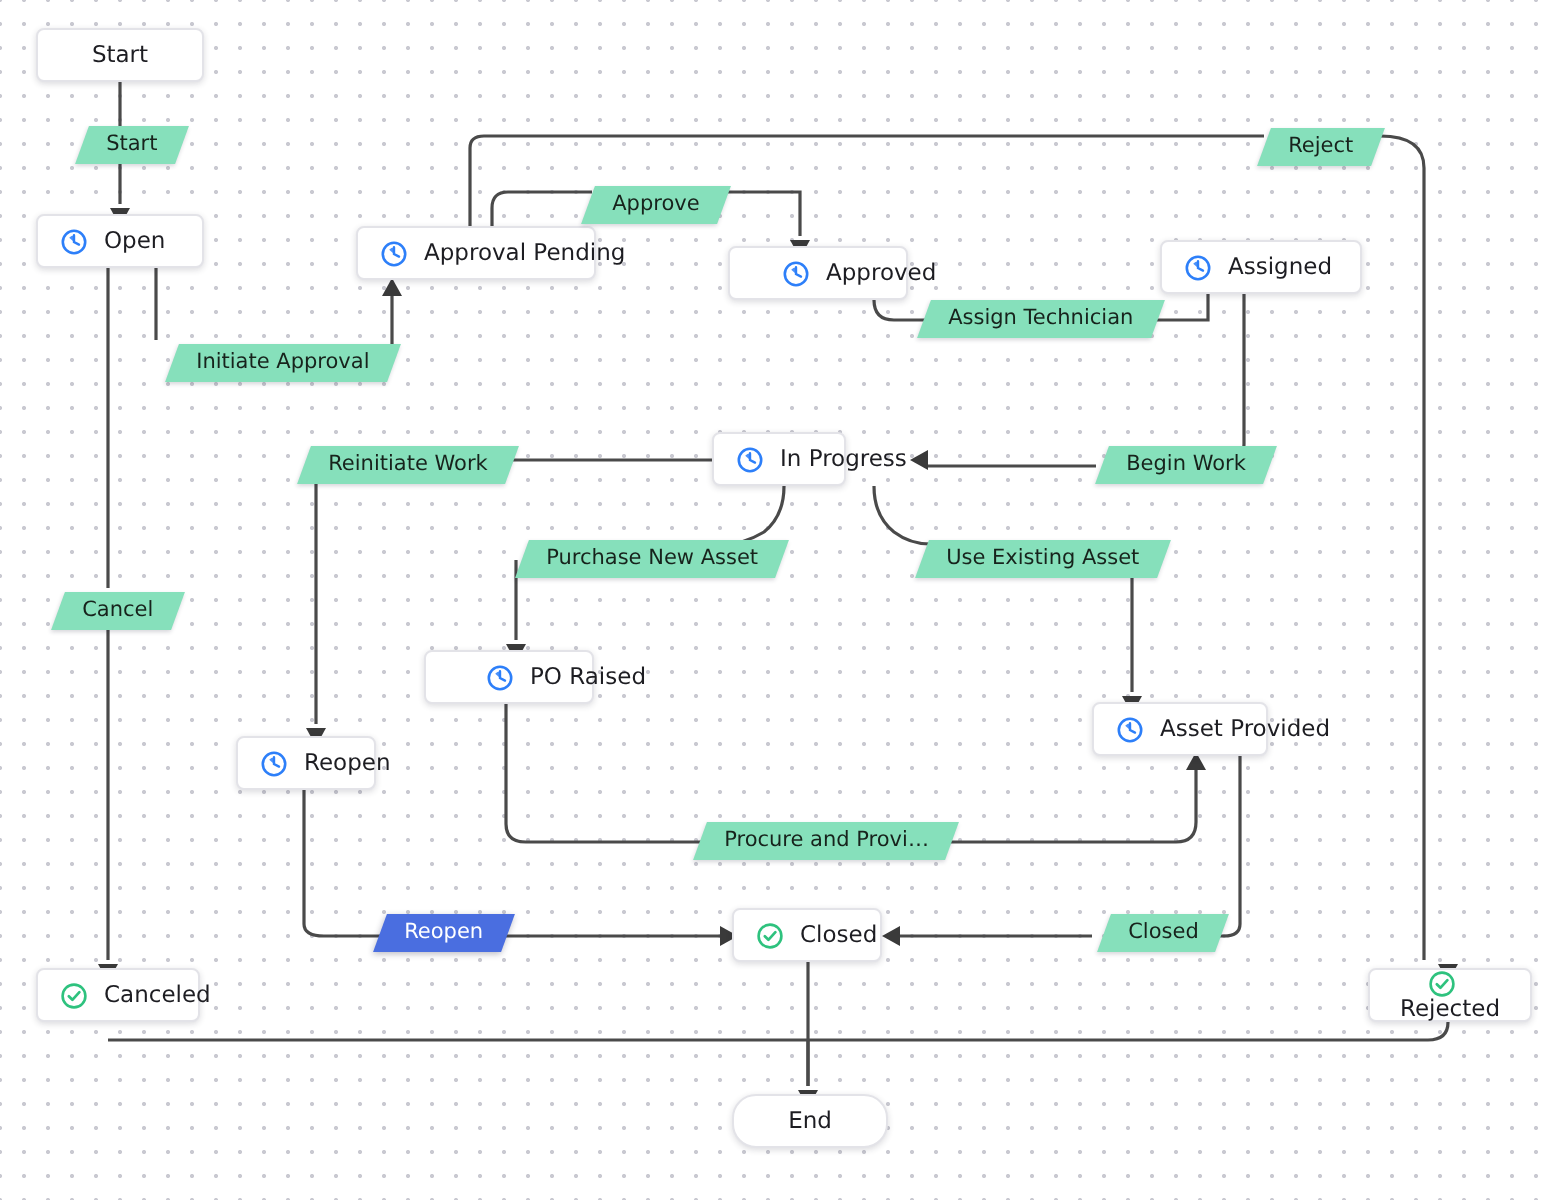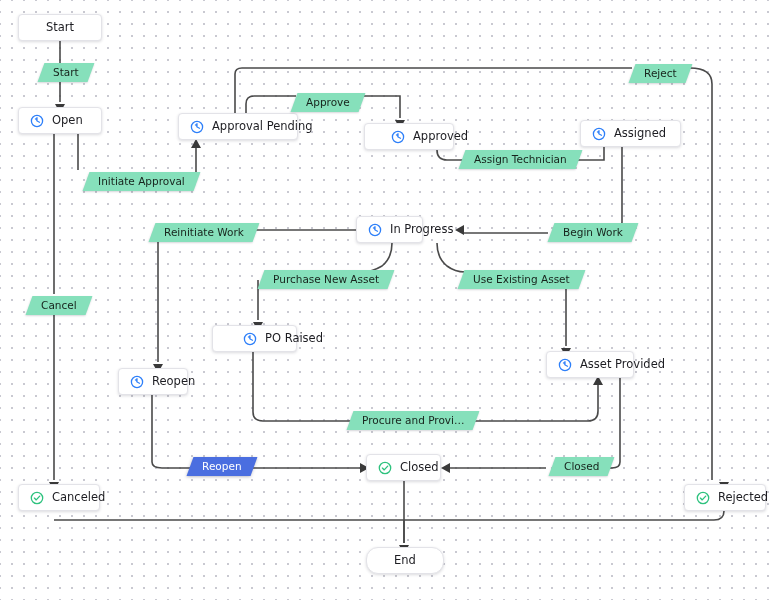--- a/index.html
+++ b/index.html
@@ -211,21 +211,21 @@
       </div>
       <div class="node" style="left: 18px; top: 484px; width: 82px;">
         <span class="ico check">
           <svg viewBox="0 0 14 14">
             <circle cx="7" cy="7" r="5.7" fill="#ffffff" stroke="#2ec27e" stroke-width="1.3"></circle>
             <path d="M4.4 7.1 L6.2 8.9 L9.7 5.1" fill="none" stroke="#2ec27e" stroke-width="1.35" stroke-linecap="round" stroke-linejoin="round"></path>
           </svg>
         </span>
         <span class="label">Canceled</span>
       </div>
-      <div class="node" style="left: 684px; top: 484px; width: 82px;">
+      <div class="node" style="left: 684px; top: 484px; width: 82px; flex-direction: column;">
         <span class="ico check">
           <svg viewBox="0 0 14 14">
             <circle cx="7" cy="7" r="5.7" fill="#ffffff" stroke="#2ec27e" stroke-width="1.3"></circle>
             <path d="M4.4 7.1 L6.2 8.9 L9.7 5.1" fill="none" stroke="#2ec27e" stroke-width="1.35" stroke-linecap="round" stroke-linejoin="round"></path>
           </svg>
         </span>
         <span class="label">Rejected</span>
       </div>
       <div class="node terminal" style="left: 366px; top: 547px; width: 78px; border-radius: 12px;">
         <span class="label">End</span>

